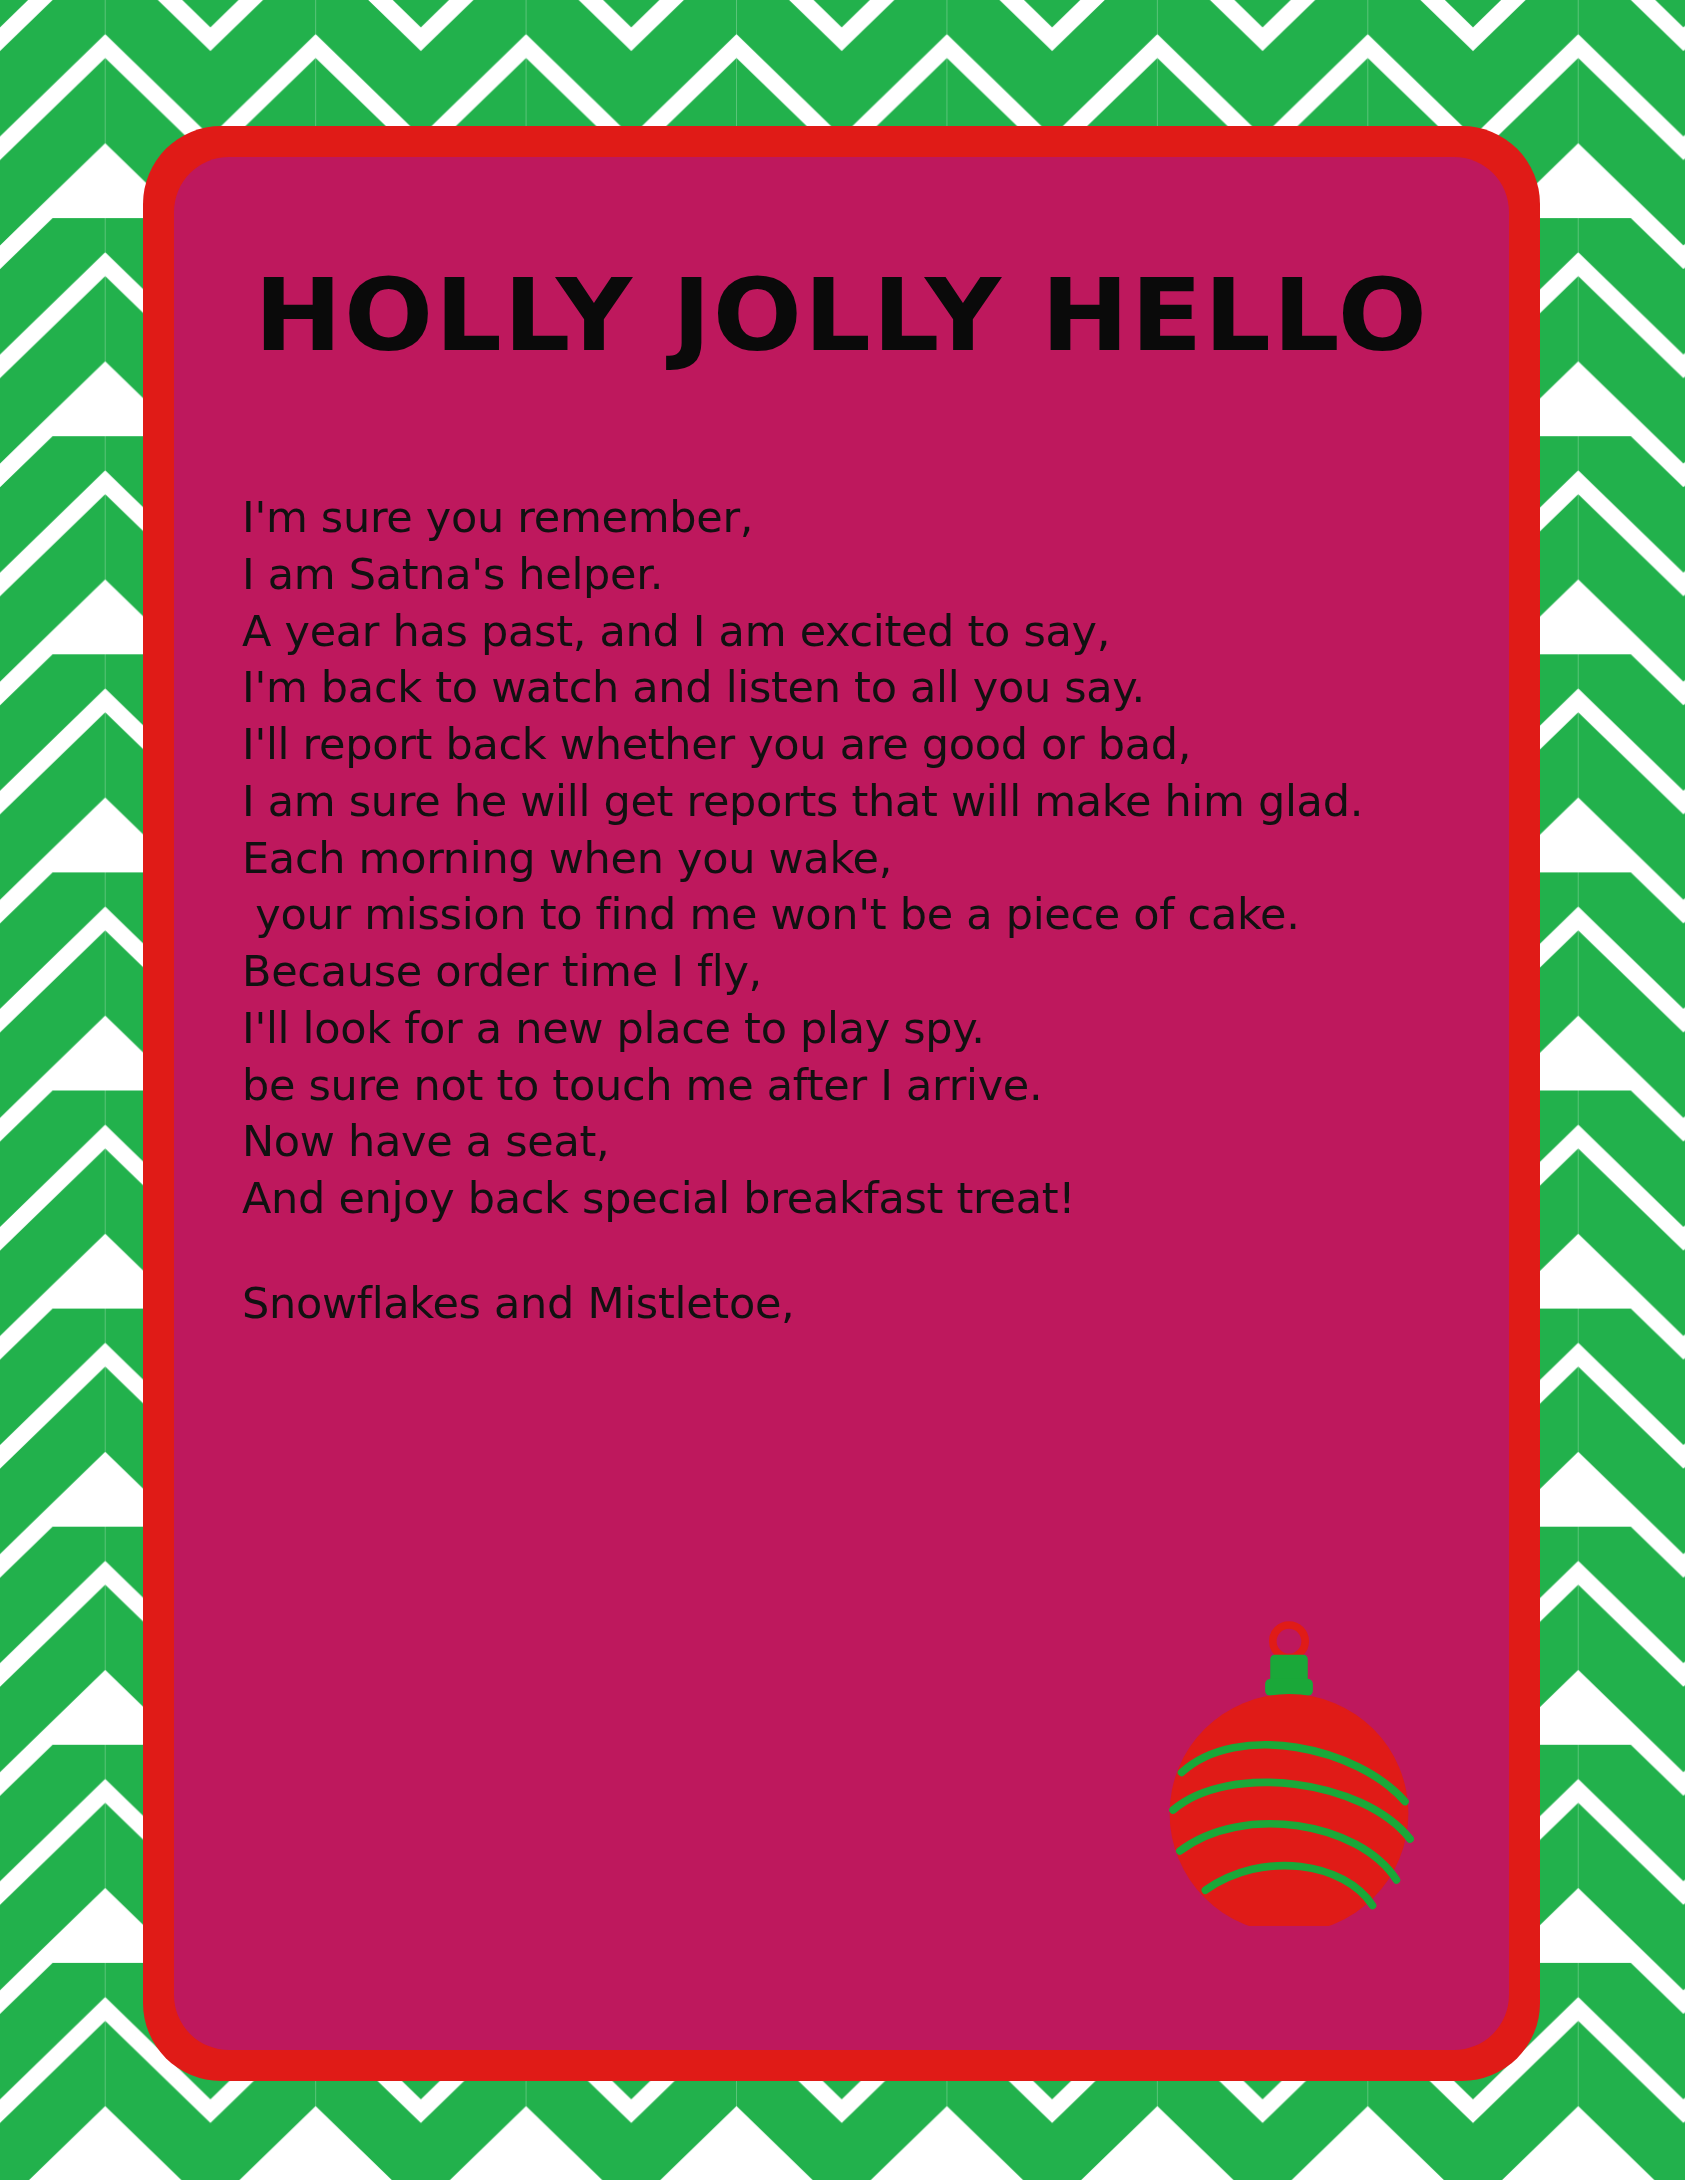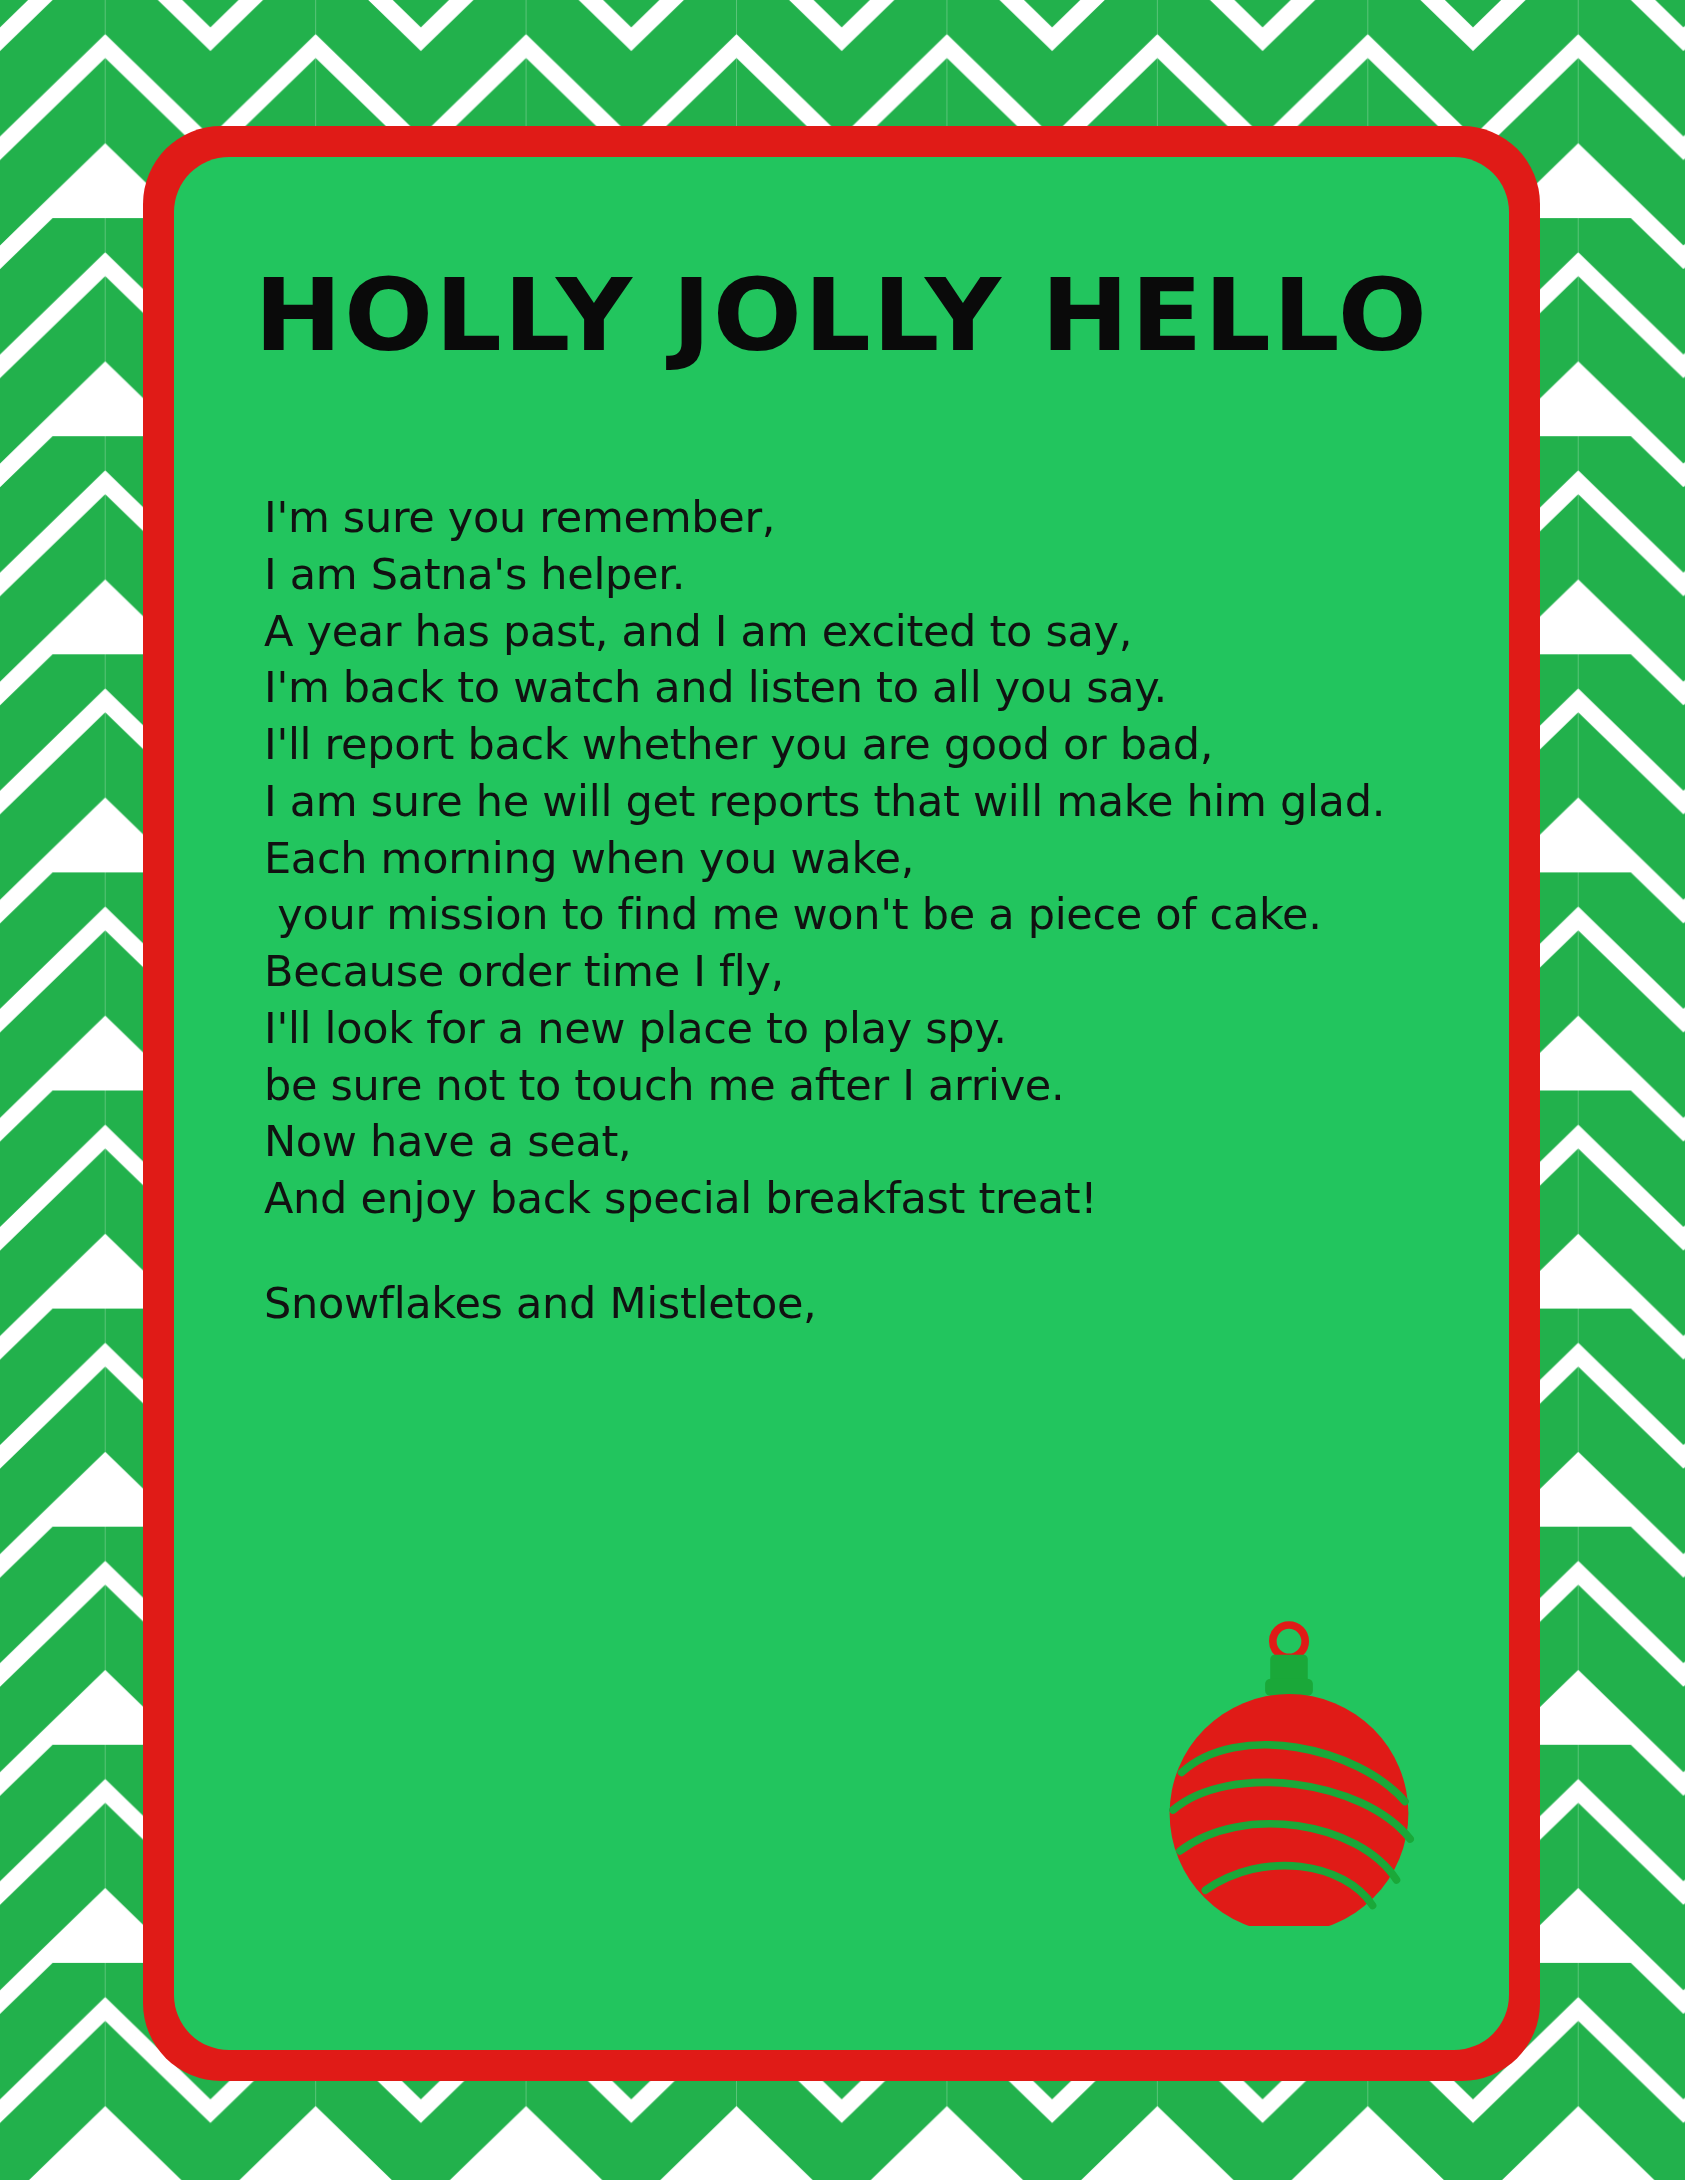--- a/index.html
+++ b/index.html
@@ -39,21 +39,21 @@
     background: #e01b17;
     border-radius: 78px;
     box-sizing: border-box;
   }
   .card-inner {
     position: absolute;
     left: 31px;
     top: 31px;
     right: 31px;
     bottom: 31px;
-    background: #22c55e;
+    background: #be185d;
     border-radius: 55px;
     overflow: hidden;
   }
 
   
   .title {
     position: absolute;
     left: 0;
     right: 0;
     top: 109px;
@@ -64,21 +64,21 @@
     line-height: 1;
     letter-spacing: 1.7px;
     color: #0a0a0a;
     text-transform: uppercase;
     transform: scaleX(1.06);
   }
 
   
   .body-text {
     position: absolute;
-    left: 90px;
+    left: 68px;
     top: 332px;
     right: 51px;
     font-family: "DejaVu Sans", sans-serif;
     font-size: 43px;
     line-height: 1.32;
     color: #111111;
     font-weight: 400;
     letter-spacing: -0.3px;
   }
   .body-text .line {

